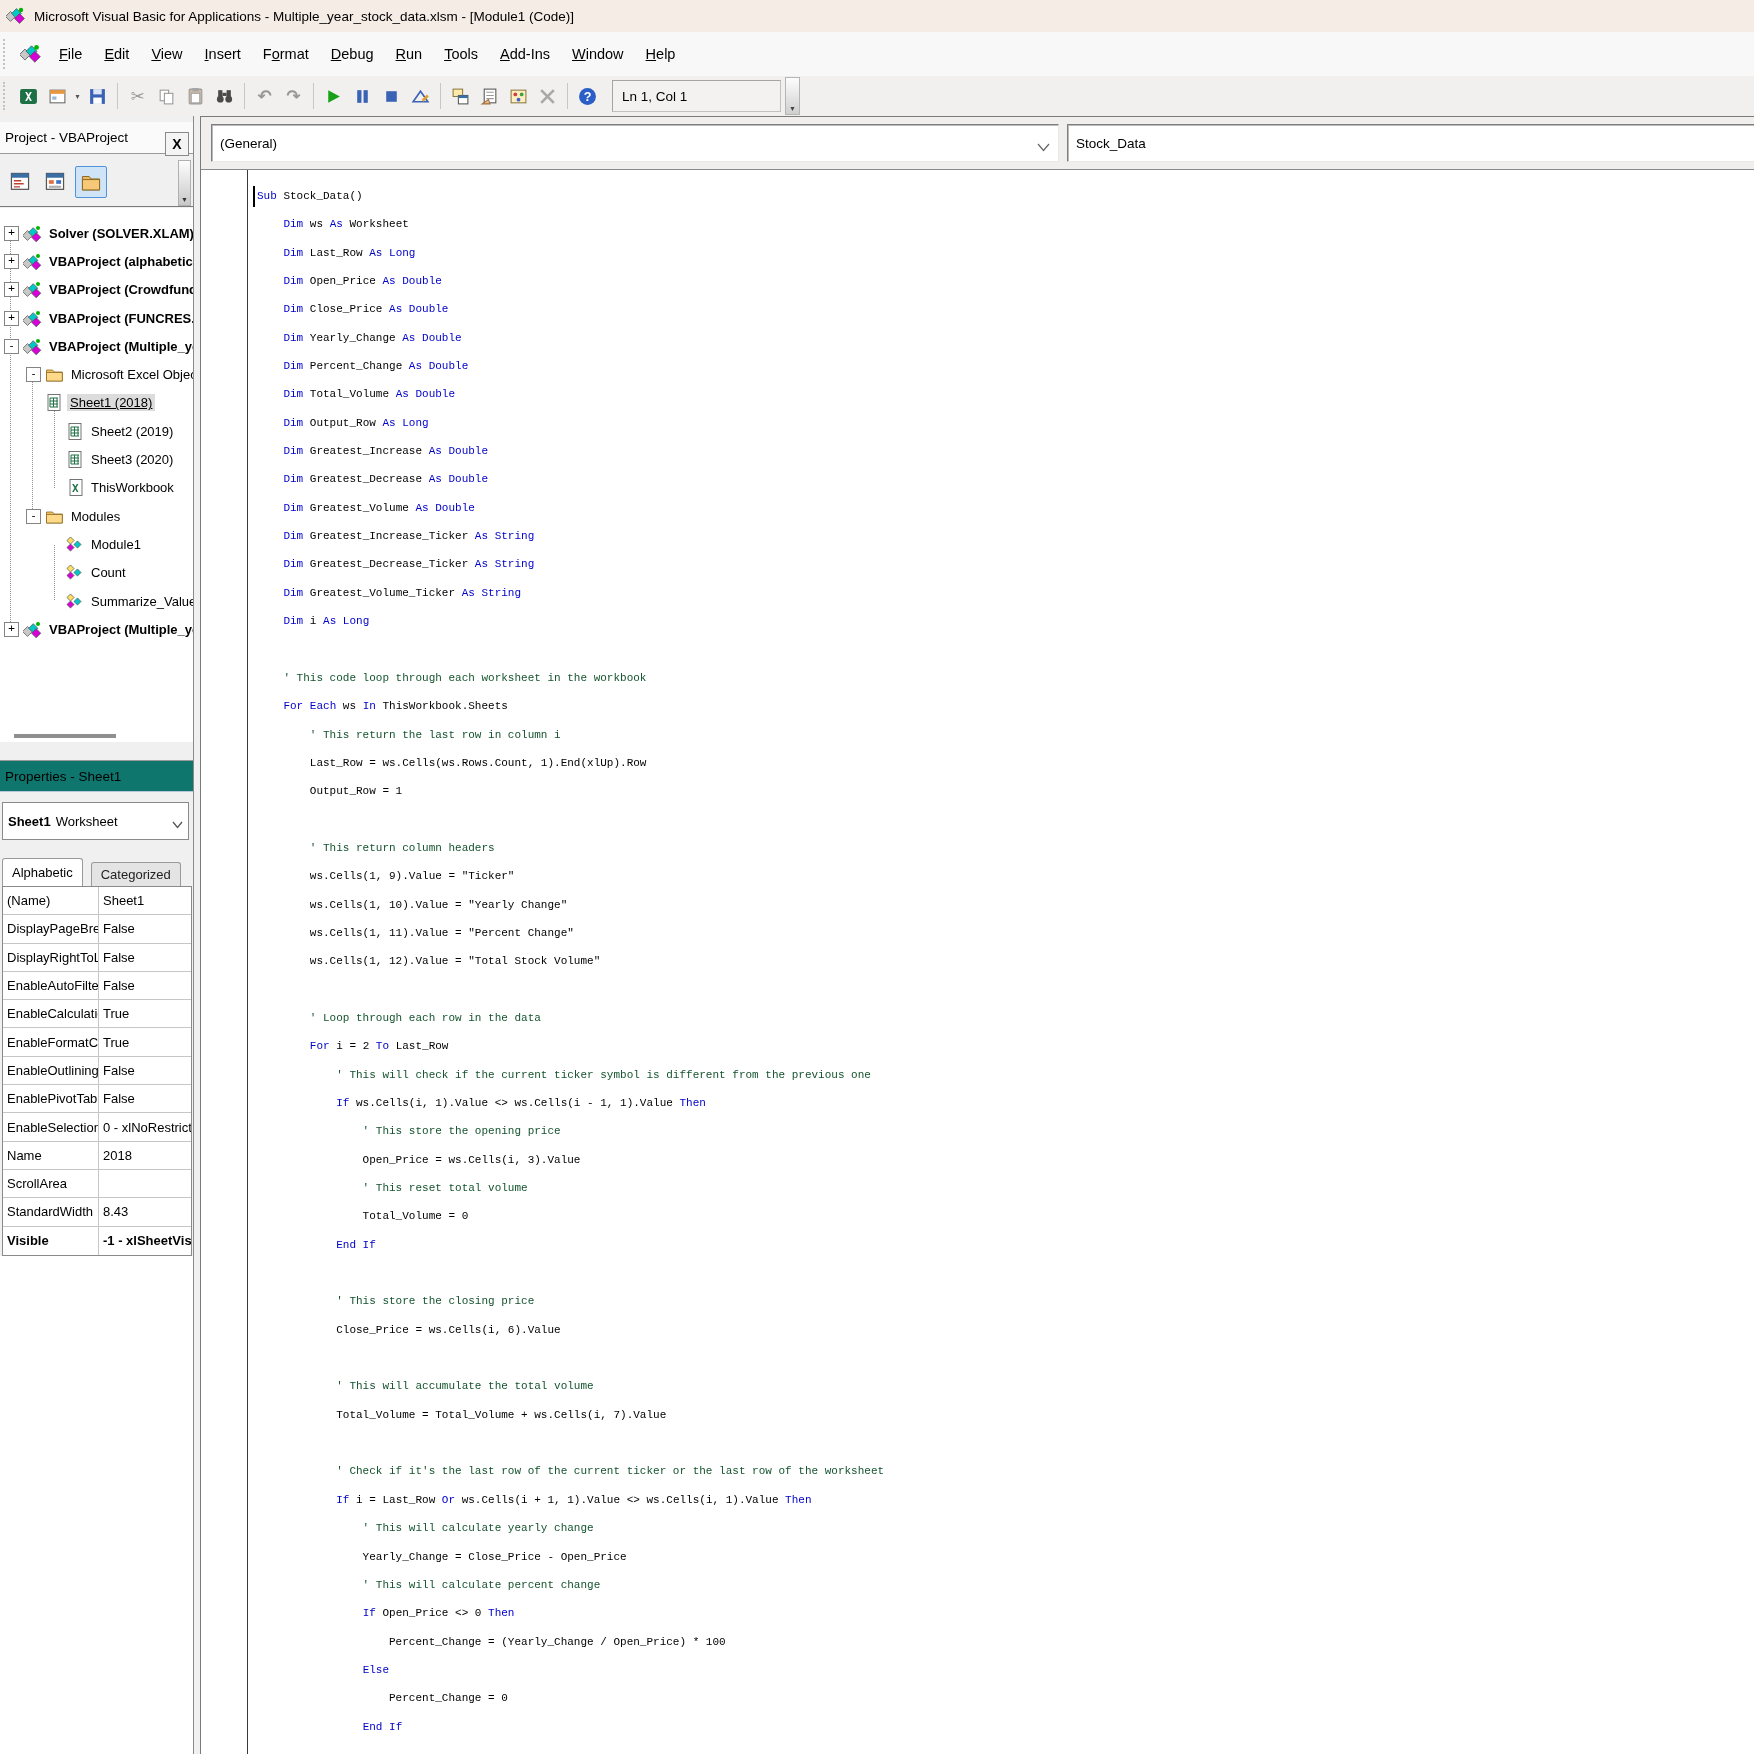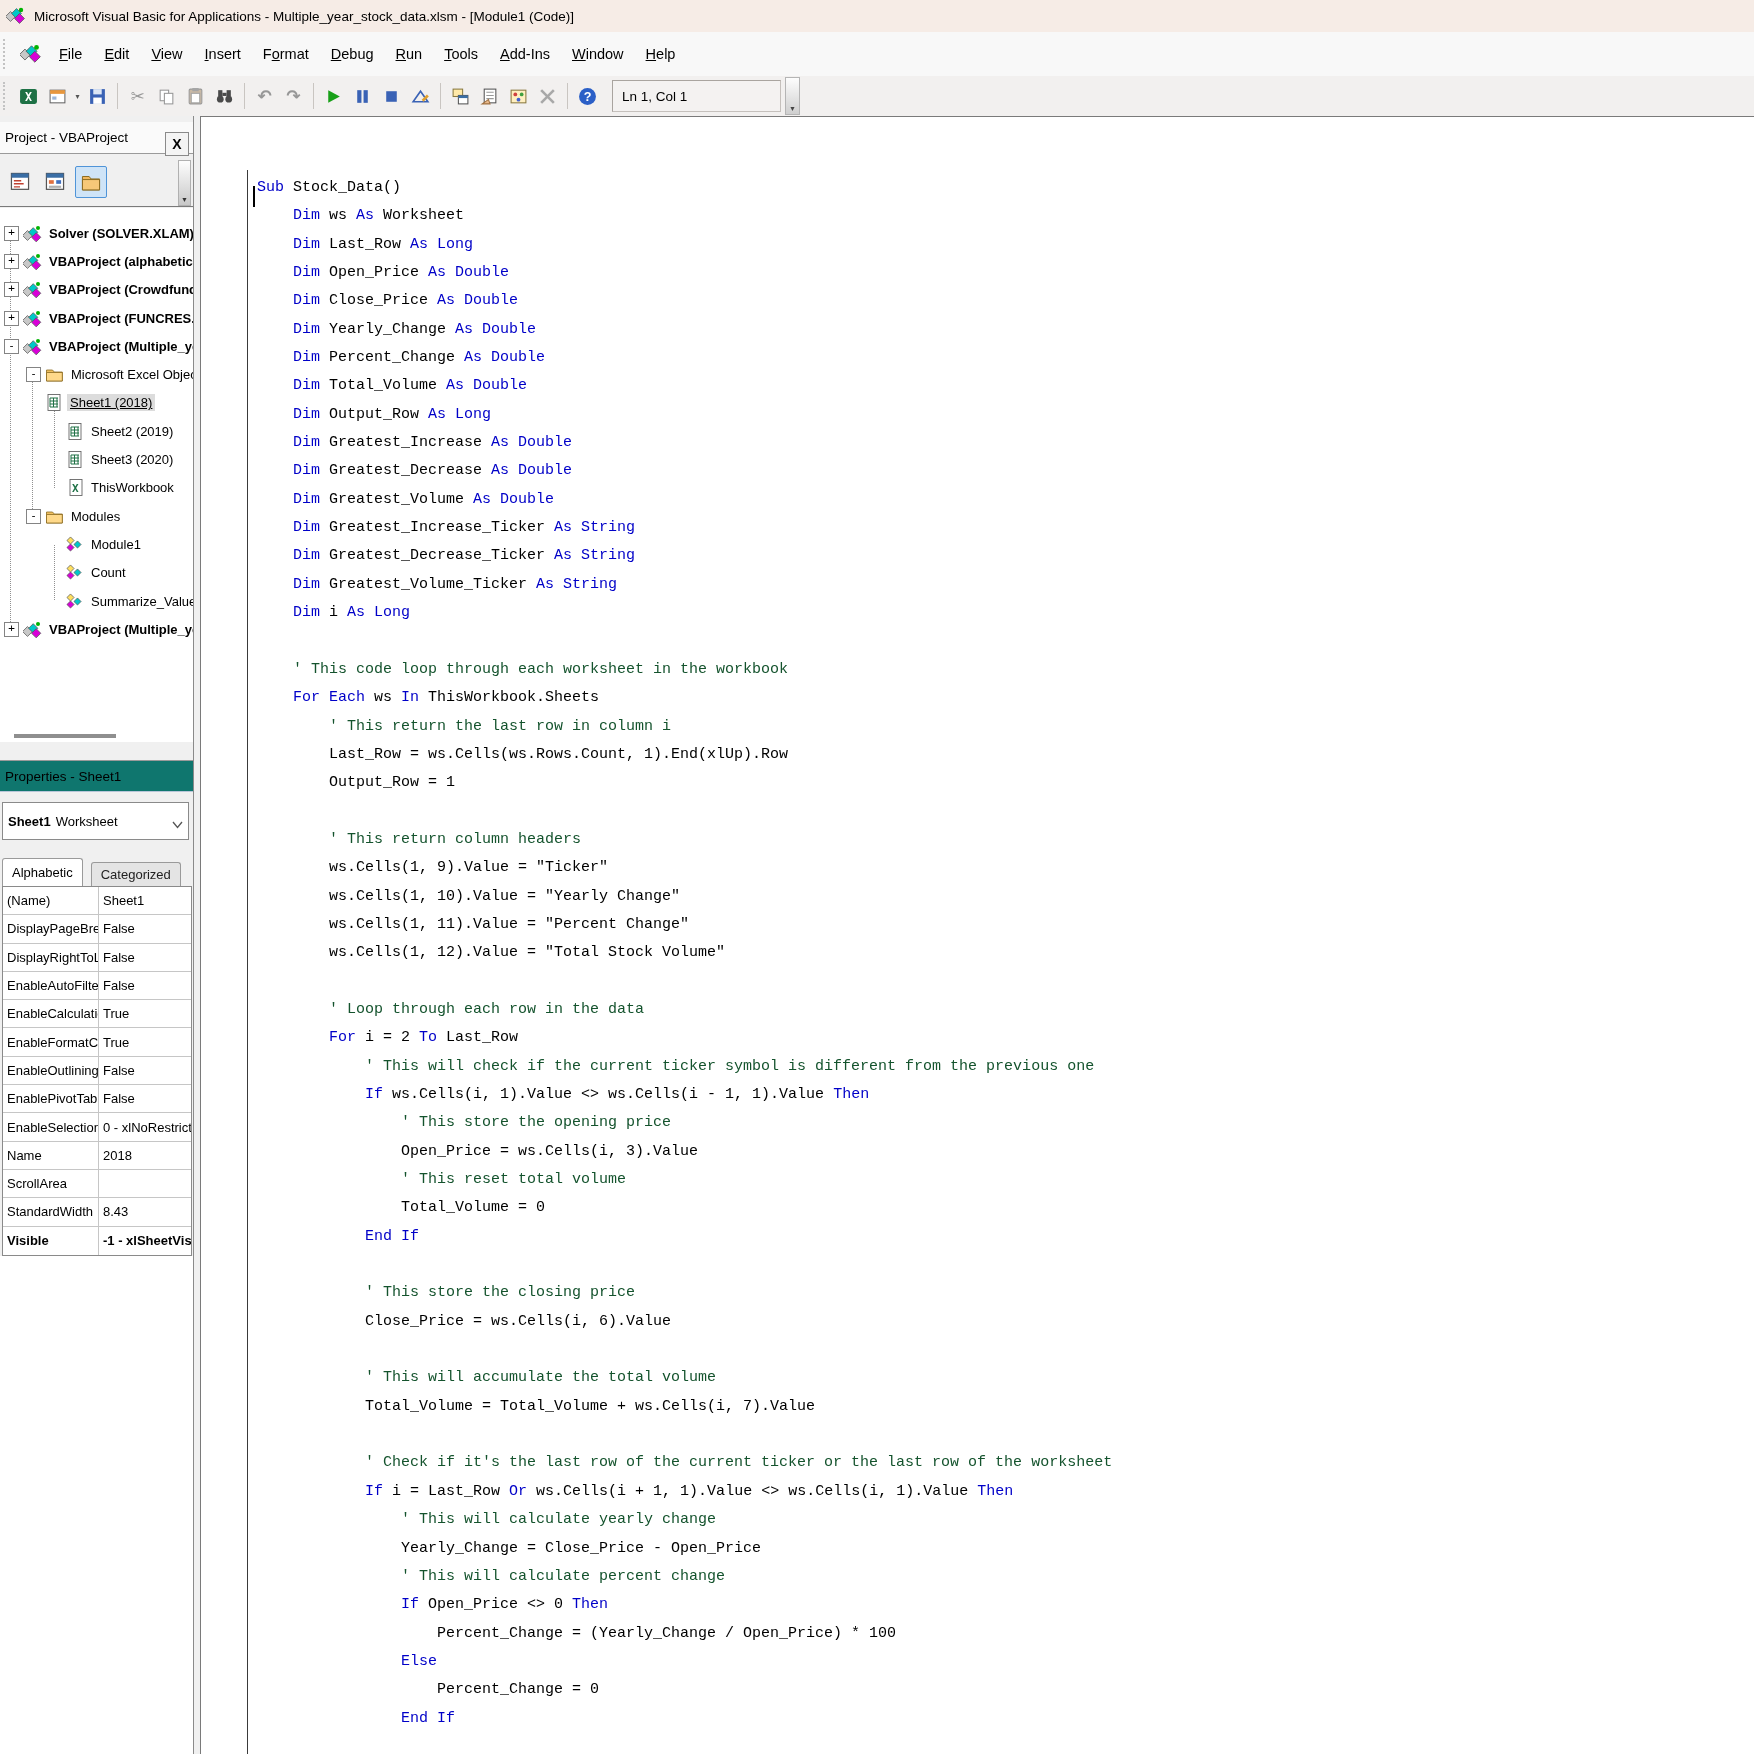--- a/index.html
+++ b/index.html
@@ -86,22 +86,22 @@
              border-bottom:1px solid #8a8a8a;}
   .combo{position:absolute;top:7px;height:38px;background:#fff;border:1px solid #7f7f7f;
          border-right-color:#e8e8e8;border-bottom-color:#e8e8e8;box-shadow:inset 1px 1px 0 #b9b9b9;
          display:flex;align-items:center;padding-left:8px;box-sizing:border-box;font-size:13.5px;}
   .combo .chev{position:absolute;right:8px;top:15px;}
   .combo-left{left:10px;width:848px;}
   .combo-right{left:866px;width:900px;}
   .code-area{position:absolute;left:0;top:53px;width:1554px;height:1585px;background:#fff;}
   .marginbar{position:absolute;left:0;top:0;width:46px;height:1585px;background:#fff;
              border-right:1px solid #3a3a3a;}
-  .codelines{position:absolute;left:56px;top:4px;font-family:"Liberation Mono","DejaVu Sans Mono",monospace;
-             font-size:15px;line-height:28.35px;white-space:pre;}
+  .codelines{position:absolute;left:56px;top:12px;font-family:"Liberation Mono","DejaVu Sans Mono",monospace;
+             font-size:11px;line-height:28.35px;white-space:pre;}
   .kw{color:#0000c8;}
   .cm{color:#14532d;}
   .tx{color:#000;}
   .caret{position:absolute;left:52px;top:16px;width:1.5px;height:21px;background:#000;}
 </style>
 </head>
 <body>
 
 <div class="titlebar">
   <span class="appicon">
@@ -526,18 +526,31 @@
       <div class="prow">
         <span class="pname">Visible</span>
         <span class="pval">-1 - xlSheetVisible</span>
       </div>
     </div>
   <div class="props-rest"></div>
 </div>
 <div class="gapcol"></div>
 
 <div class="codewin">
+  <div class="combo-row">
+    <span class="combo combo-left">
+      <span>(General)</span>
+      <span class="chev">
+        <svg width="13" height="9">
+            <polyline points="1,1 6.5,7.5 12,1" fill="none" stroke="#666" stroke-width="1.2"></polyline>
+          </svg>
+      </span>
+    </span>
+    <span class="combo combo-right">
+      <span>Stock_Data</span>
+    </span>
+  </div>
   <div class="code-area">
     <div class="marginbar"></div>
     <div class="caret"></div>
     <div class="codelines" id="code-lines"><div><span class="kw">Sub</span><span class="tx"> Stock_Data()</span></div><div><span class="tx">    </span><span class="kw">Dim</span><span class="tx"> ws </span><span class="kw">As</span><span class="tx"> Worksheet</span></div><div><span class="tx">    </span><span class="kw">Dim</span><span class="tx"> Last_Row </span><span class="kw">As</span><span class="tx"> </span><span class="kw">Long</span></div><div><span class="tx">    </span><span class="kw">Dim</span><span class="tx"> Open_Price </span><span class="kw">As</span><span class="tx"> </span><span class="kw">Double</span></div><div><span class="tx">    </span><span class="kw">Dim</span><span class="tx"> Close_Price </span><span class="kw">As</span><span class="tx"> </span><span class="kw">Double</span></div><div><span class="tx">    </span><span class="kw">Dim</span><span class="tx"> Yearly_Change </span><span class="kw">As</span><span class="tx"> </span><span class="kw">Double</span></div><div><span class="tx">    </span><span class="kw">Dim</span><span class="tx"> Percent_Change </span><span class="kw">As</span><span class="tx"> </span><span class="kw">Double</span></div><div><span class="tx">    </span><span class="kw">Dim</span><span class="tx"> Total_Volume </span><span class="kw">As</span><span class="tx"> </span><span class="kw">Double</span></div><div><span class="tx">    </span><span class="kw">Dim</span><span class="tx"> Output_Row </span><span class="kw">As</span><span class="tx"> </span><span class="kw">Long</span></div><div><span class="tx">    </span><span class="kw">Dim</span><span class="tx"> Greatest_Increase </span><span class="kw">As</span><span class="tx"> </span><span class="kw">Double</span></div><div><span class="tx">    </span><span class="kw">Dim</span><span class="tx"> Greatest_Decrease </span><span class="kw">As</span><span class="tx"> </span><span class="kw">Double</span></div><div><span class="tx">    </span><span class="kw">Dim</span><span class="tx"> Greatest_Volume </span><span class="kw">As</span><span class="tx"> </span><span class="kw">Double</span></div><div><span class="tx">    </span><span class="kw">Dim</span><span class="tx"> Greatest_Increase_Ticker </span><span class="kw">As</span><span class="tx"> </span><span class="kw">String</span></div><div><span class="tx">    </span><span class="kw">Dim</span><span class="tx"> Greatest_Decrease_Ticker </span><span class="kw">As</span><span class="tx"> </span><span class="kw">String</span></div><div><span class="tx">    </span><span class="kw">Dim</span><span class="tx"> Greatest_Volume_Ticker </span><span class="kw">As</span><span class="tx"> </span><span class="kw">String</span></div><div><span class="tx">    </span><span class="kw">Dim</span><span class="tx"> i </span><span class="kw">As</span><span class="tx"> </span><span class="kw">Long</span></div><div>&nbsp;</div><div><span class="cm">    ' This code loop through each worksheet in the workbook</span></div><div><span class="tx">    </span><span class="kw">For</span><span class="tx"> </span><span class="kw">Each</span><span class="tx"> ws </span><span class="kw">In</span><span class="tx"> ThisWorkbook.Sheets</span></div><div><span class="cm">        ' This return the last row in column i</span></div><div><span class="tx">        Last_Row = ws.Cells(ws.Rows.Count, 1).End(xlUp).Row</span></div><div><span class="tx">        Output_Row = 1</span></div><div>&nbsp;</div><div><span class="cm">        ' This return column headers</span></div><div><span class="tx">        ws.Cells(1, 9).Value = "Ticker"</span></div><div><span class="tx">        ws.Cells(1, 10).Value = "Yearly Change"</span></div><div><span class="tx">        ws.Cells(1, 11).Value = "Percent Change"</span></div><div><span class="tx">        ws.Cells(1, 12).Value = "Total Stock Volume"</span></div><div>&nbsp;</div><div><span class="cm">        ' Loop through each row in the data</span></div><div><span class="tx">        </span><span class="kw">For</span><span class="tx"> i = 2 </span><span class="kw">To</span><span class="tx"> Last_Row</span></div><div><span class="cm">            ' This will check if the current ticker symbol is different from the previous one</span></div><div><span class="tx">            </span><span class="kw">If</span><span class="tx"> ws.Cells(i, 1).Value &lt;&gt; ws.Cells(i - 1, 1).Value </span><span class="kw">Then</span></div><div><span class="cm">                ' This store the opening price</span></div><div><span class="tx">                Open_Price = ws.Cells(i, 3).Value</span></div><div><span class="cm">                ' This reset total volume</span></div><div><span class="tx">                Total_Volume = 0</span></div><div><span class="tx">            </span><span class="kw">End If</span></div><div>&nbsp;</div><div><span class="cm">            ' This store the closing price</span></div><div><span class="tx">            Close_Price = ws.Cells(i, 6).Value</span></div><div>&nbsp;</div><div><span class="cm">            ' This will accumulate the total volume</span></div><div><span class="tx">            Total_Volume = Total_Volume + ws.Cells(i, 7).Value</span></div><div>&nbsp;</div><div><span class="cm">            ' Check if it's the last row of the current ticker or the last row of the worksheet</span></div><div><span class="tx">            </span><span class="kw">If</span><span class="tx"> i = Last_Row </span><span class="kw">Or</span><span class="tx"> ws.Cells(i + 1, 1).Value &lt;&gt; ws.Cells(i, 1).Value </span><span class="kw">Then</span></div><div><span class="cm">                ' This will calculate yearly change</span></div><div><span class="tx">                Yearly_Change = Close_Price - Open_Price</span></div><div><span class="cm">                ' This will calculate percent change</span></div><div><span class="tx">                </span><span class="kw">If</span><span class="tx"> Open_Price &lt;&gt; 0 </span><span class="kw">Then</span></div><div><span class="tx">                    Percent_Change = (Yearly_Change / Open_Price) * 100</span></div><div><span class="tx">                </span><span class="kw">Else</span></div><div><span class="tx">                    Percent_Change = 0</span></div><div><span class="tx">                </span><span class="kw">End If</span></div></div>
   </div>
 </div>
 
 </body></html>

